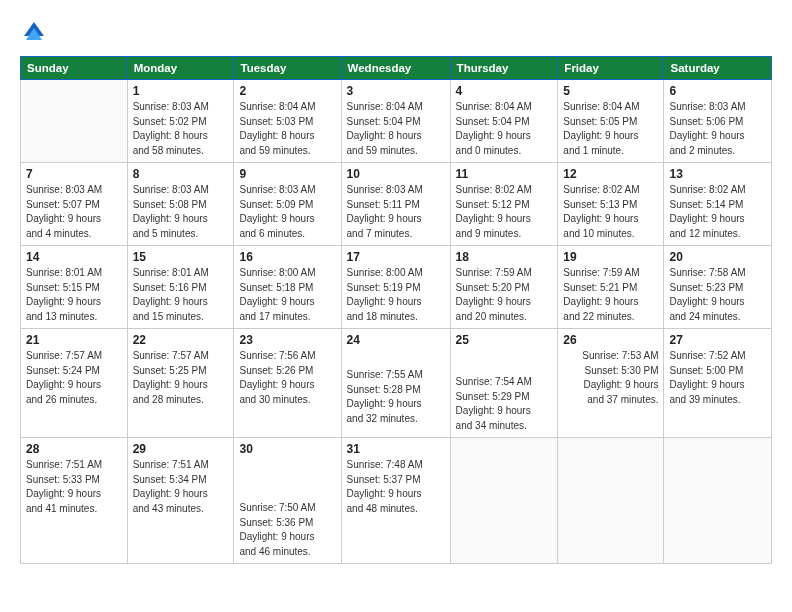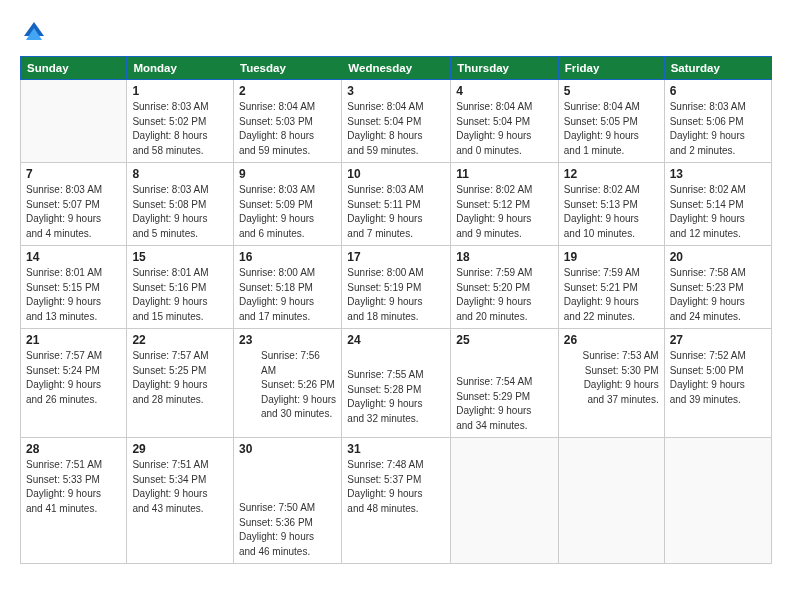--- a/index.html
+++ b/index.html
@@ -287,21 +287,21 @@
           </td>
           <td>
             <div class="day-num">22</div>
             <div class="day-info" style="white-space: pre-line;">Sunrise: 7:57 AM
 Sunset: 5:25 PM
 Daylight: 9 hours
 and 28 minutes.</div>
           </td>
           <td>
             <div class="day-num">23</div>
-            <div class="day-info" style="white-space: pre-line; margin-left: 22px;">Sunrise: 7:56 AM
+            <div class="day-info" style="white-space: pre-line;">Sunrise: 7:56 AM
 Sunset: 5:26 PM
 Daylight: 9 hours
 and 30 minutes.</div>
           </td>
           <td>
             <div class="day-num">24</div>
             <div class="day-info" style="white-space: pre-line; margin-top: 21px;">Sunrise: 7:55 AM
 Sunset: 5:28 PM
 Daylight: 9 hours
 and 32 minutes.</div>

